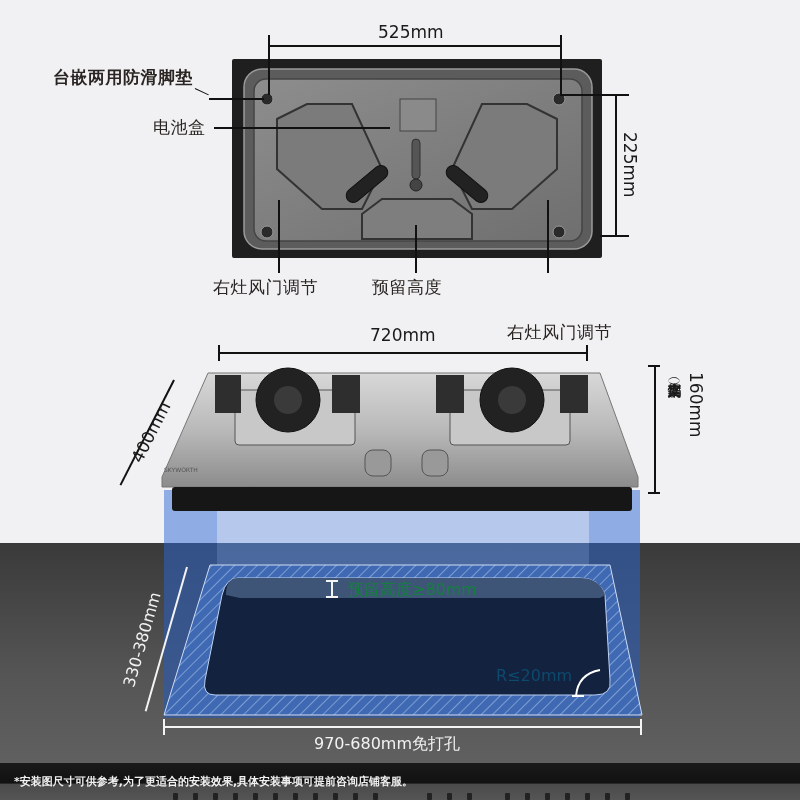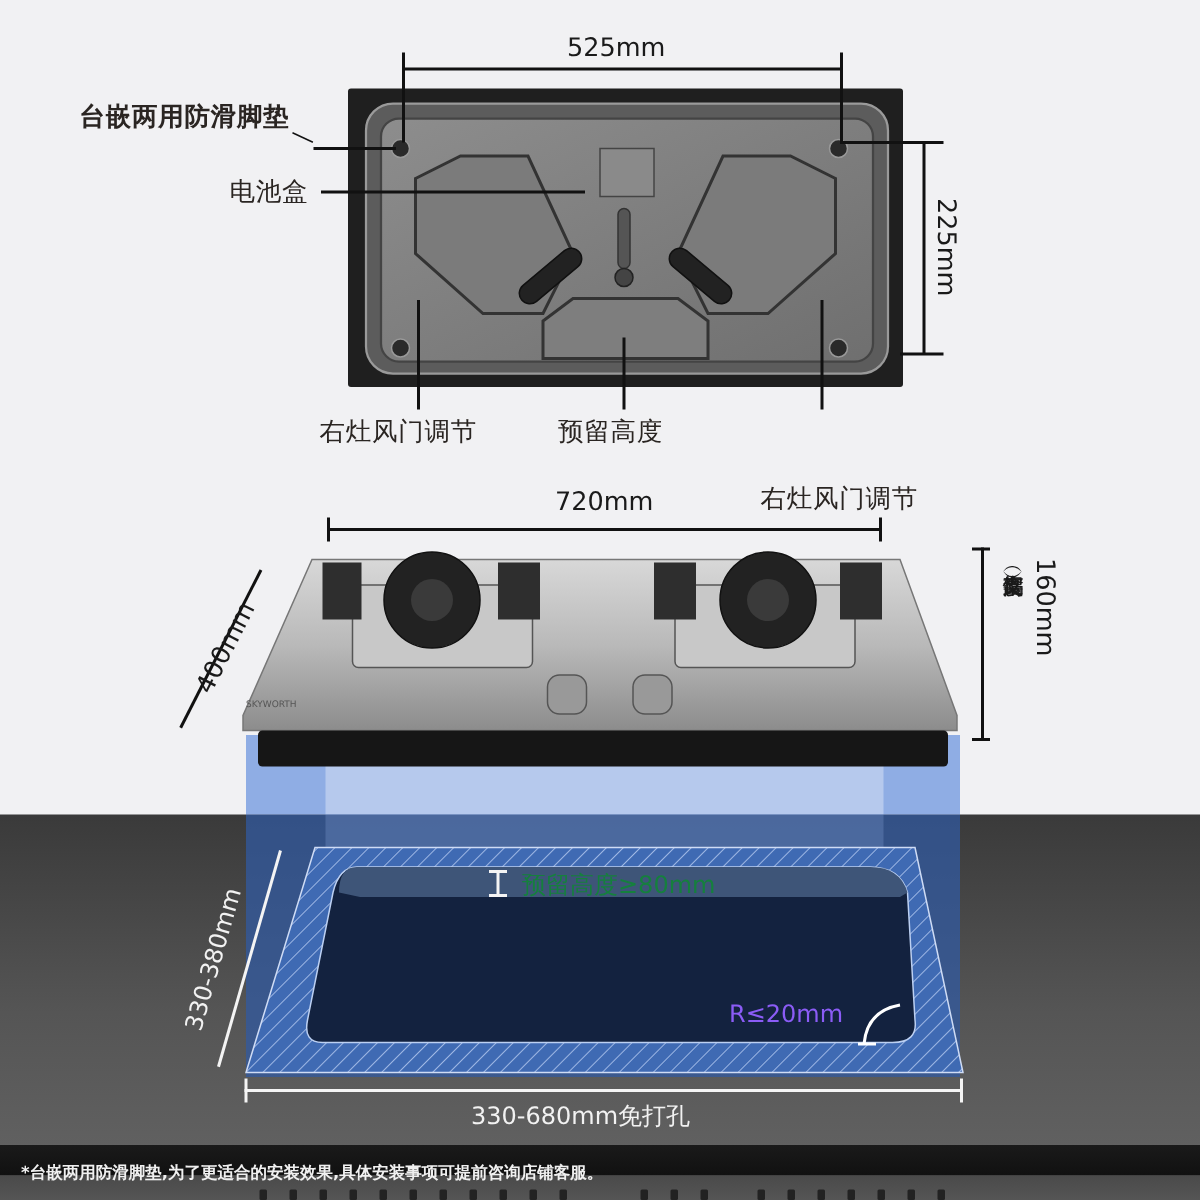--- a/index.html
+++ b/index.html
@@ -90,33 +90,33 @@
   <path d="M50 5 L450 5 L482 155 L4 155 Z" fill="url(#hatch)" stroke="#cfdcf5" stroke-width="1"></path>
   <path d="M78 18 L420 18 Q440 18 445 35 L450 120 Q452 135 435 135 L55 135 Q42 135 45 120 L62 35 Q66 18 78 18 Z" fill="#13223f" stroke="#bcd0f2" stroke-width="1"></path>
   <path d="M78 18 L420 18 Q440 18 445 35 L440 38 L80 38 L66 35 Q66 18 78 18 Z" fill="#3e5578"></path>
 </svg>
 
 <div class="wline" style="left:331px;top:580px;width:2px;height:18px;"></div>
 <div class="wline" style="left:326px;top:580px;width:12px;height:2px;"></div>
 <div class="wline" style="left:326px;top:596px;width:12px;height:2px;"></div>
 <div class="dim" style="left:348px;top:580px;color:#15803d;font-size:16px;">预留高度≥80mm</div>
 
-<div class="dim" style="left:486px;top:666px;color:#8b5cf6;font-size:16px;">R≤20mm</div>
+<div class="dim" style="left:496px;top:666px;color:#0c4a6e;font-size:16px;">R≤20mm</div>
 <svg class="abs" style="left:572px;top:668px;" width="32" height="30">
   <path d="M4 28 Q6 6 28 2" fill="none" stroke="#fff" stroke-width="2"></path>
   <line x1="0" y1="28" x2="12" y2="28" stroke="#fff" stroke-width="2"></line>
 </svg>
 
 <div class="wline" style="left:186px;top:567px;width:2px;height:150px;transform:rotate(16deg);transform-origin:top;"></div>
 <div class="dim" style="left:93px;top:630px;color:#f2f2f2;font-size:16px;transform:rotate(-74deg);">330-380mm</div>
 
 <div class="wline" style="left:163px;top:726px;width:479px;height:2px;"></div>
 <div class="wline" style="left:163px;top:719px;width:2px;height:16px;"></div>
 <div class="wline" style="left:640px;top:719px;width:2px;height:16px;"></div>
-<div class="dim" style="left:314px;top:734px;color:#f2f2f2;font-size:16px;">330-680mm免打孔</div>
+<div class="dim" style="left:314px;top:734px;color:#f2f2f2;font-size:16px;">970-680mm免打孔</div>
 
 <div class="dim" style="left:370px;top:325px;">720mm</div>
 <div class="line" style="left:219px;top:352px;width:368px;height:2px;"></div>
 <div class="line" style="left:218px;top:345px;width:2px;height:16px;"></div>
 <div class="line" style="left:586px;top:345px;width:2px;height:16px;"></div>
 
 <svg class="abs" style="left:160px;top:365px;" width="490" height="148" viewBox="0 0 490 148">
   <defs>
     <linearGradient id="steel" x1="0" y1="0" x2="0" y2="1">
       <stop offset="0" stop-color="#d8d8d8"></stop>
@@ -149,21 +149,21 @@
 <div class="line" style="left:173px;top:380px;width:2px;height:118px;transform:rotate(27deg);transform-origin:top;"></div>
 <div class="dim" style="left:118px;top:422px;transform:rotate(-63deg);">400mm</div>
 
 <div class="line" style="left:654px;top:365px;width:2px;height:128px;"></div>
 <div class="line" style="left:648px;top:365px;width:12px;height:2px;"></div>
 <div class="line" style="left:648px;top:492px;width:12px;height:2px;"></div>
 <div class="vert-text" style="left:686px;top:372px;">160mm</div>
 <div class="vert-text" style="left:666px;top:372px;font-size:14px;">（含锅支架高度）</div>
 
 <div class="footer"></div>
-<div class="footer-note">*台嵌两用防滑脚垫,为了更适合的安装效果,具体安装事项可提前咨询店铺客服。</div>
+<div class="footer-note">*安装图尺寸可供参考,为了更适合的安装效果,具体安装事项可提前咨询店铺客服。</div>
 <div class="slot" style="left:173px;"></div>
 <div class="slot" style="left:193px;"></div>
 <div class="slot" style="left:213px;"></div>
 <div class="slot" style="left:233px;"></div>
 <div class="slot" style="left:253px;"></div>
 <div class="slot" style="left:273px;"></div>
 <div class="slot" style="left:293px;"></div>
 <div class="slot" style="left:313px;"></div>
 <div class="slot" style="left:333px;"></div>
 <div class="slot" style="left:353px;"></div>

